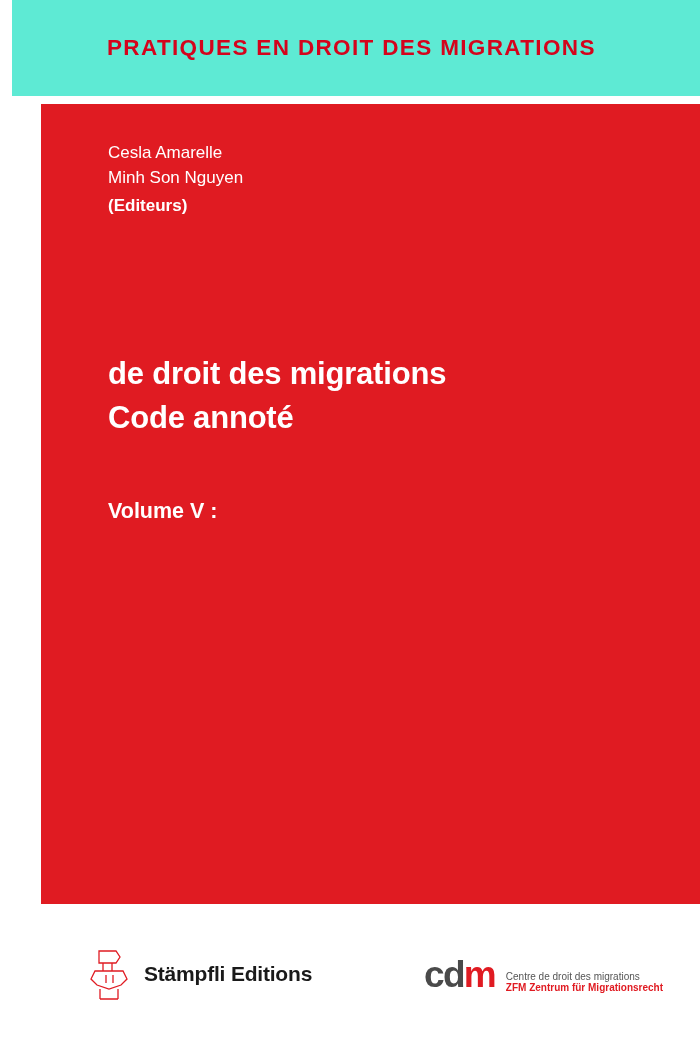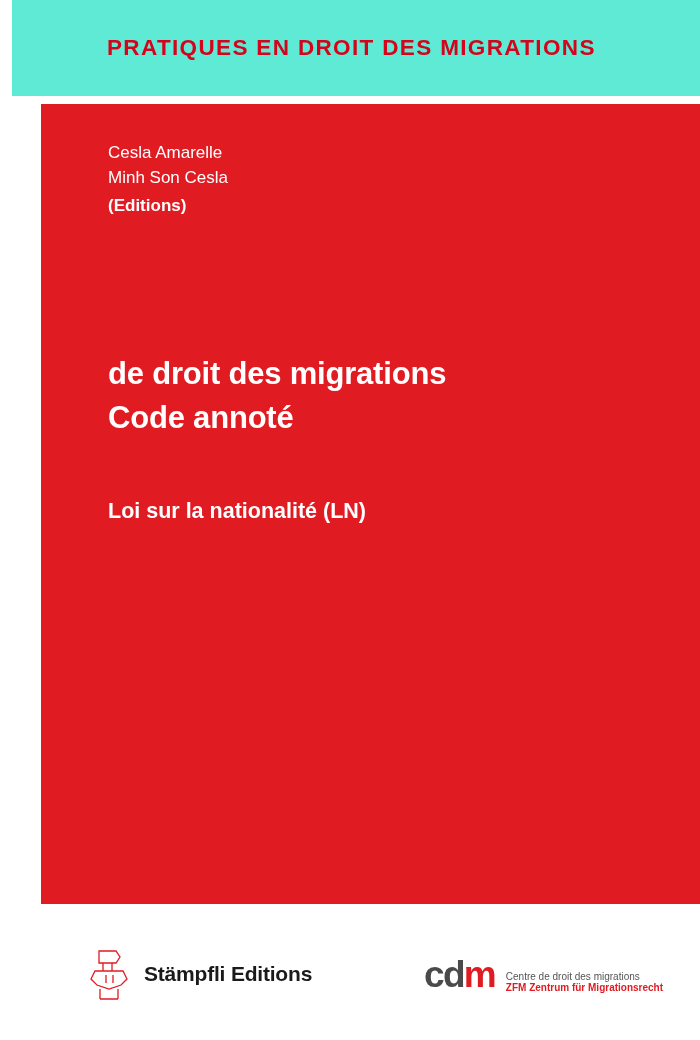--- a/index.html
+++ b/index.html
@@ -172,31 +172,31 @@
   <div class="series-band">
     <div class="series-title">Pratiques en droit des migrations</div>
   </div>
 
   <div class="edge-left"></div>
 
   <div class="red-panel">
 
     <div class="editors">
       <div>Cesla Amarelle</div>
-      <div>Minh Son Cesla</div>
-      <div class="role">(Editions)</div>
+      <div>Minh Son Nguyen</div>
+      <div class="role">(Editeurs)</div>
     </div>
 
     <div class="main-title">
       <div>de droit des migrations</div>
       <div>Code annoté</div>
     </div>
 
     <div class="volume-block">
-      <div>Loi sur la nationalité (LN)</div>
+      <div>Volume V :</div>
     </div>
 
   </div>
 
   <div class="publisher-band">
 
     <div class="stampfli">
       <div class="stampfli-mark">
         <svg width="46" height="58" viewBox="0 0 46 58" aria-hidden="true">
           <g fill="none" stroke="#e01b22" stroke-width="1.3">

